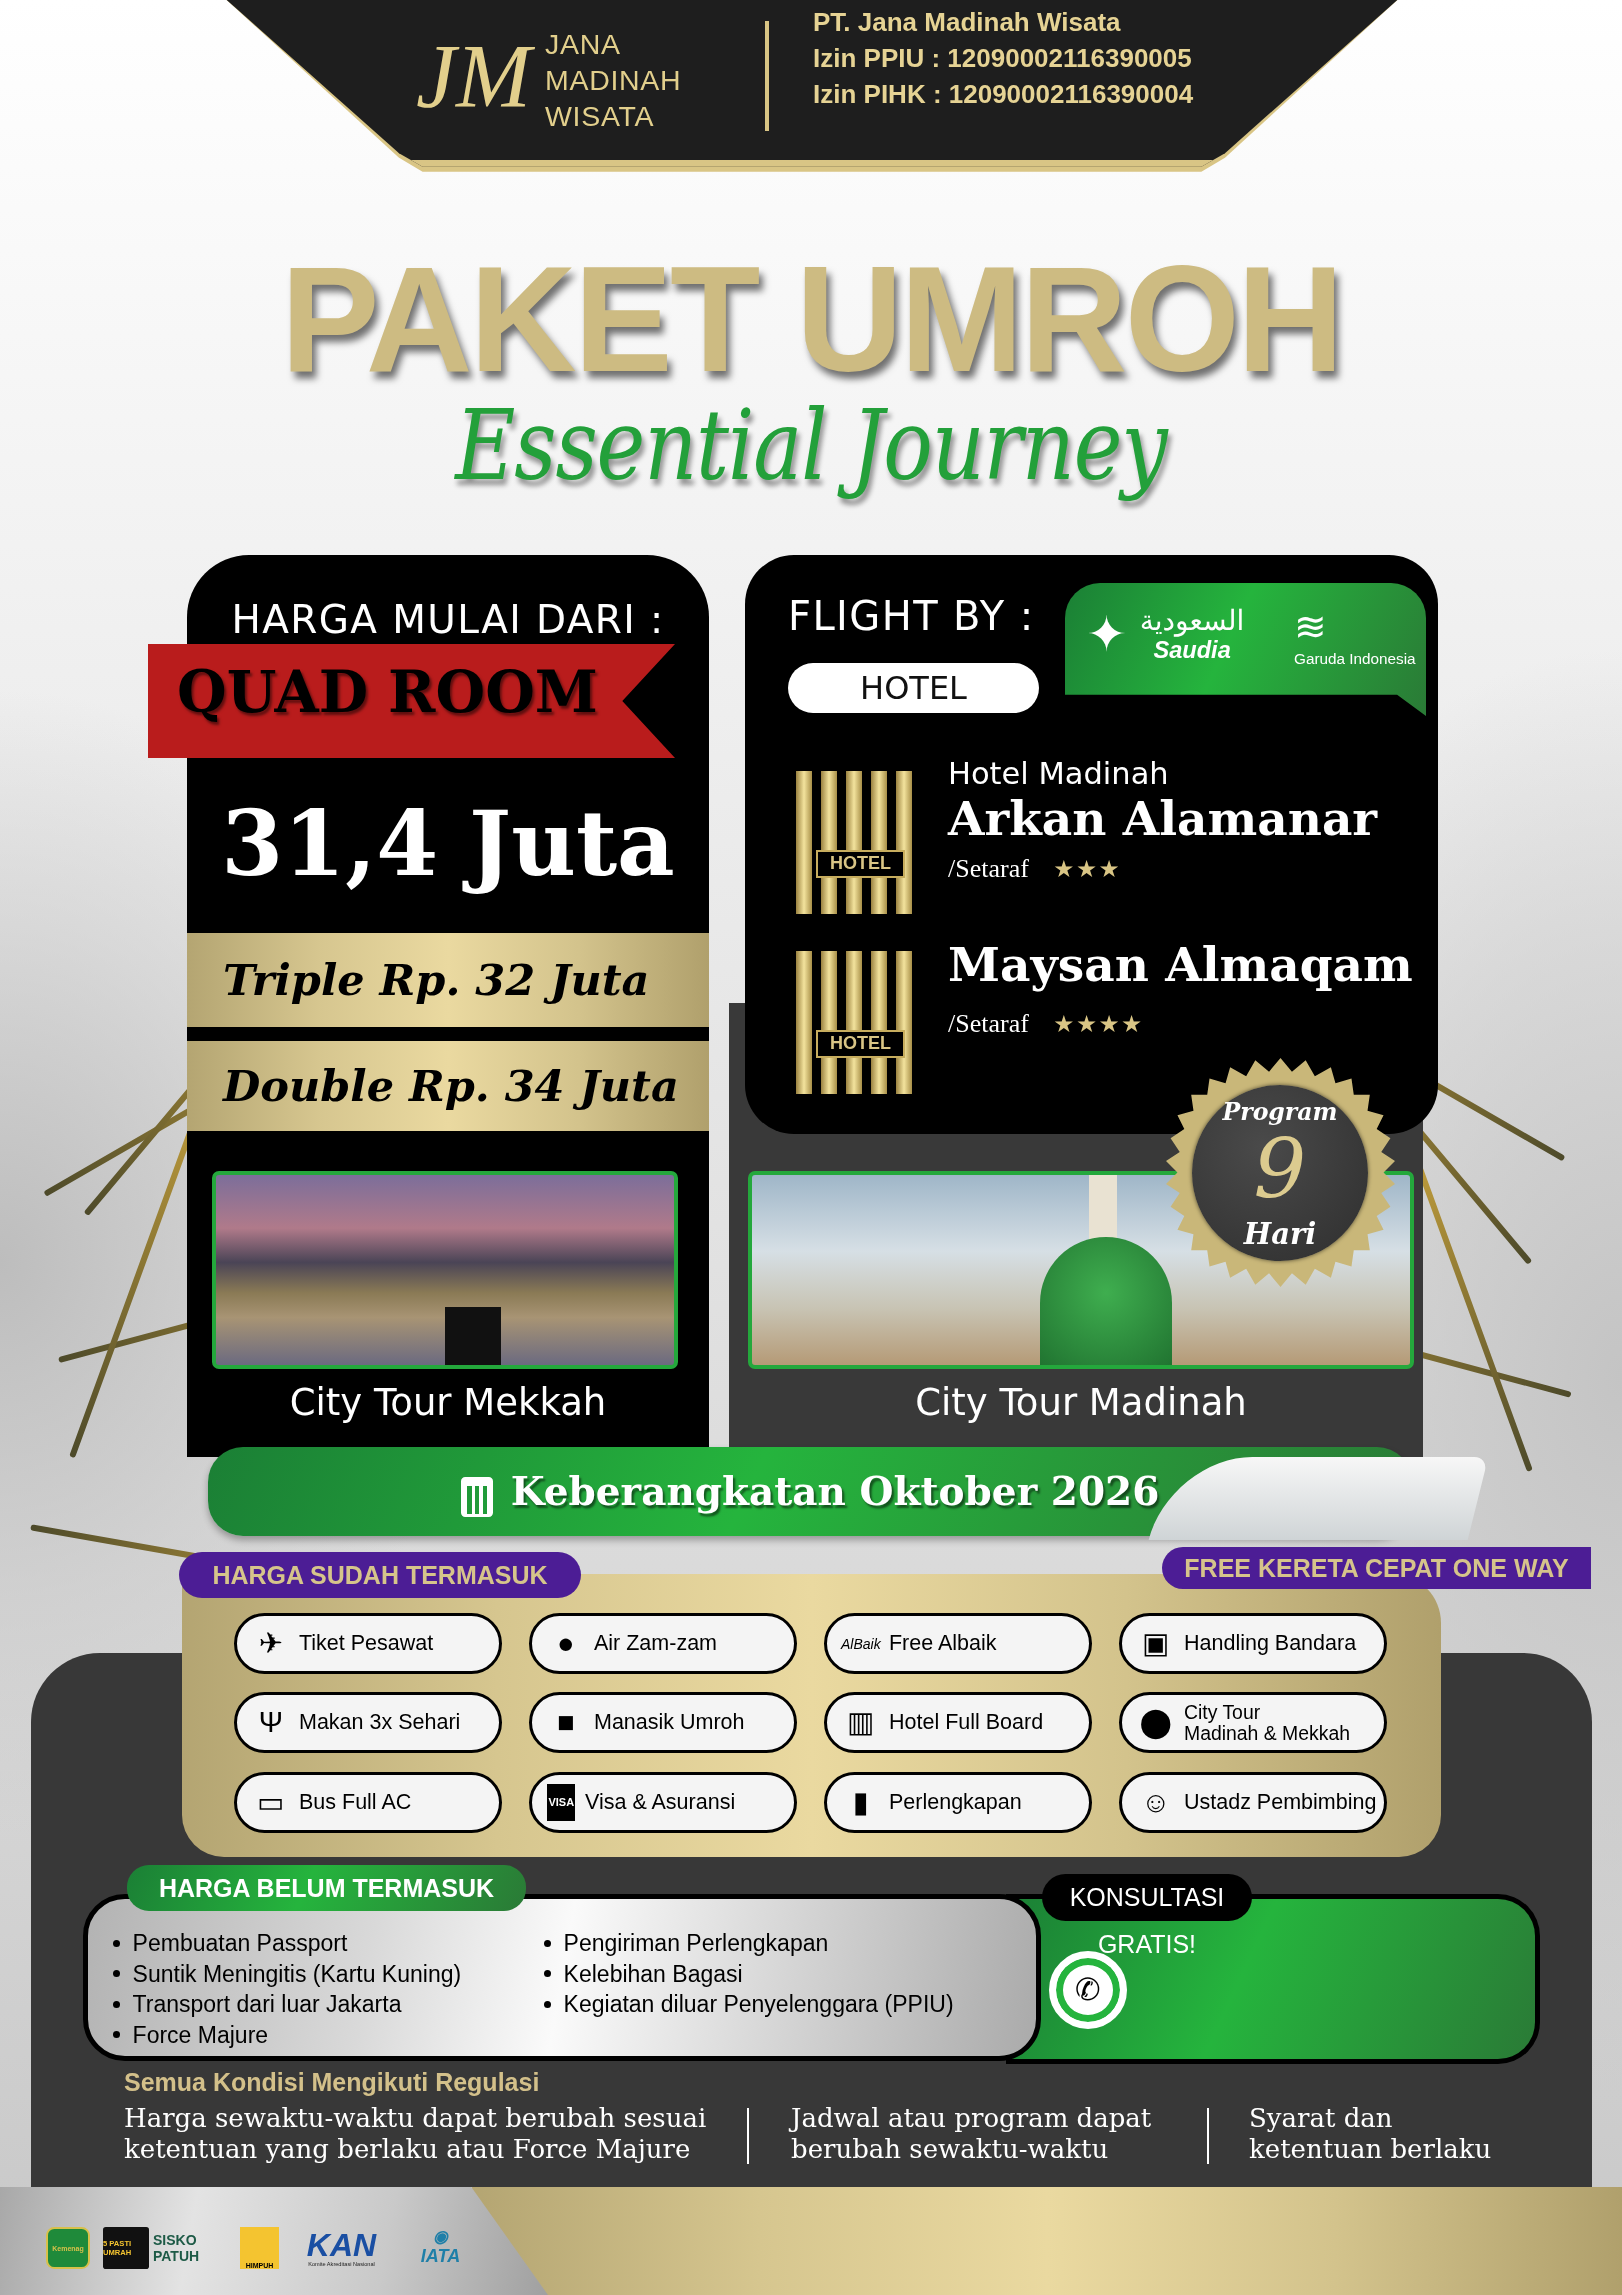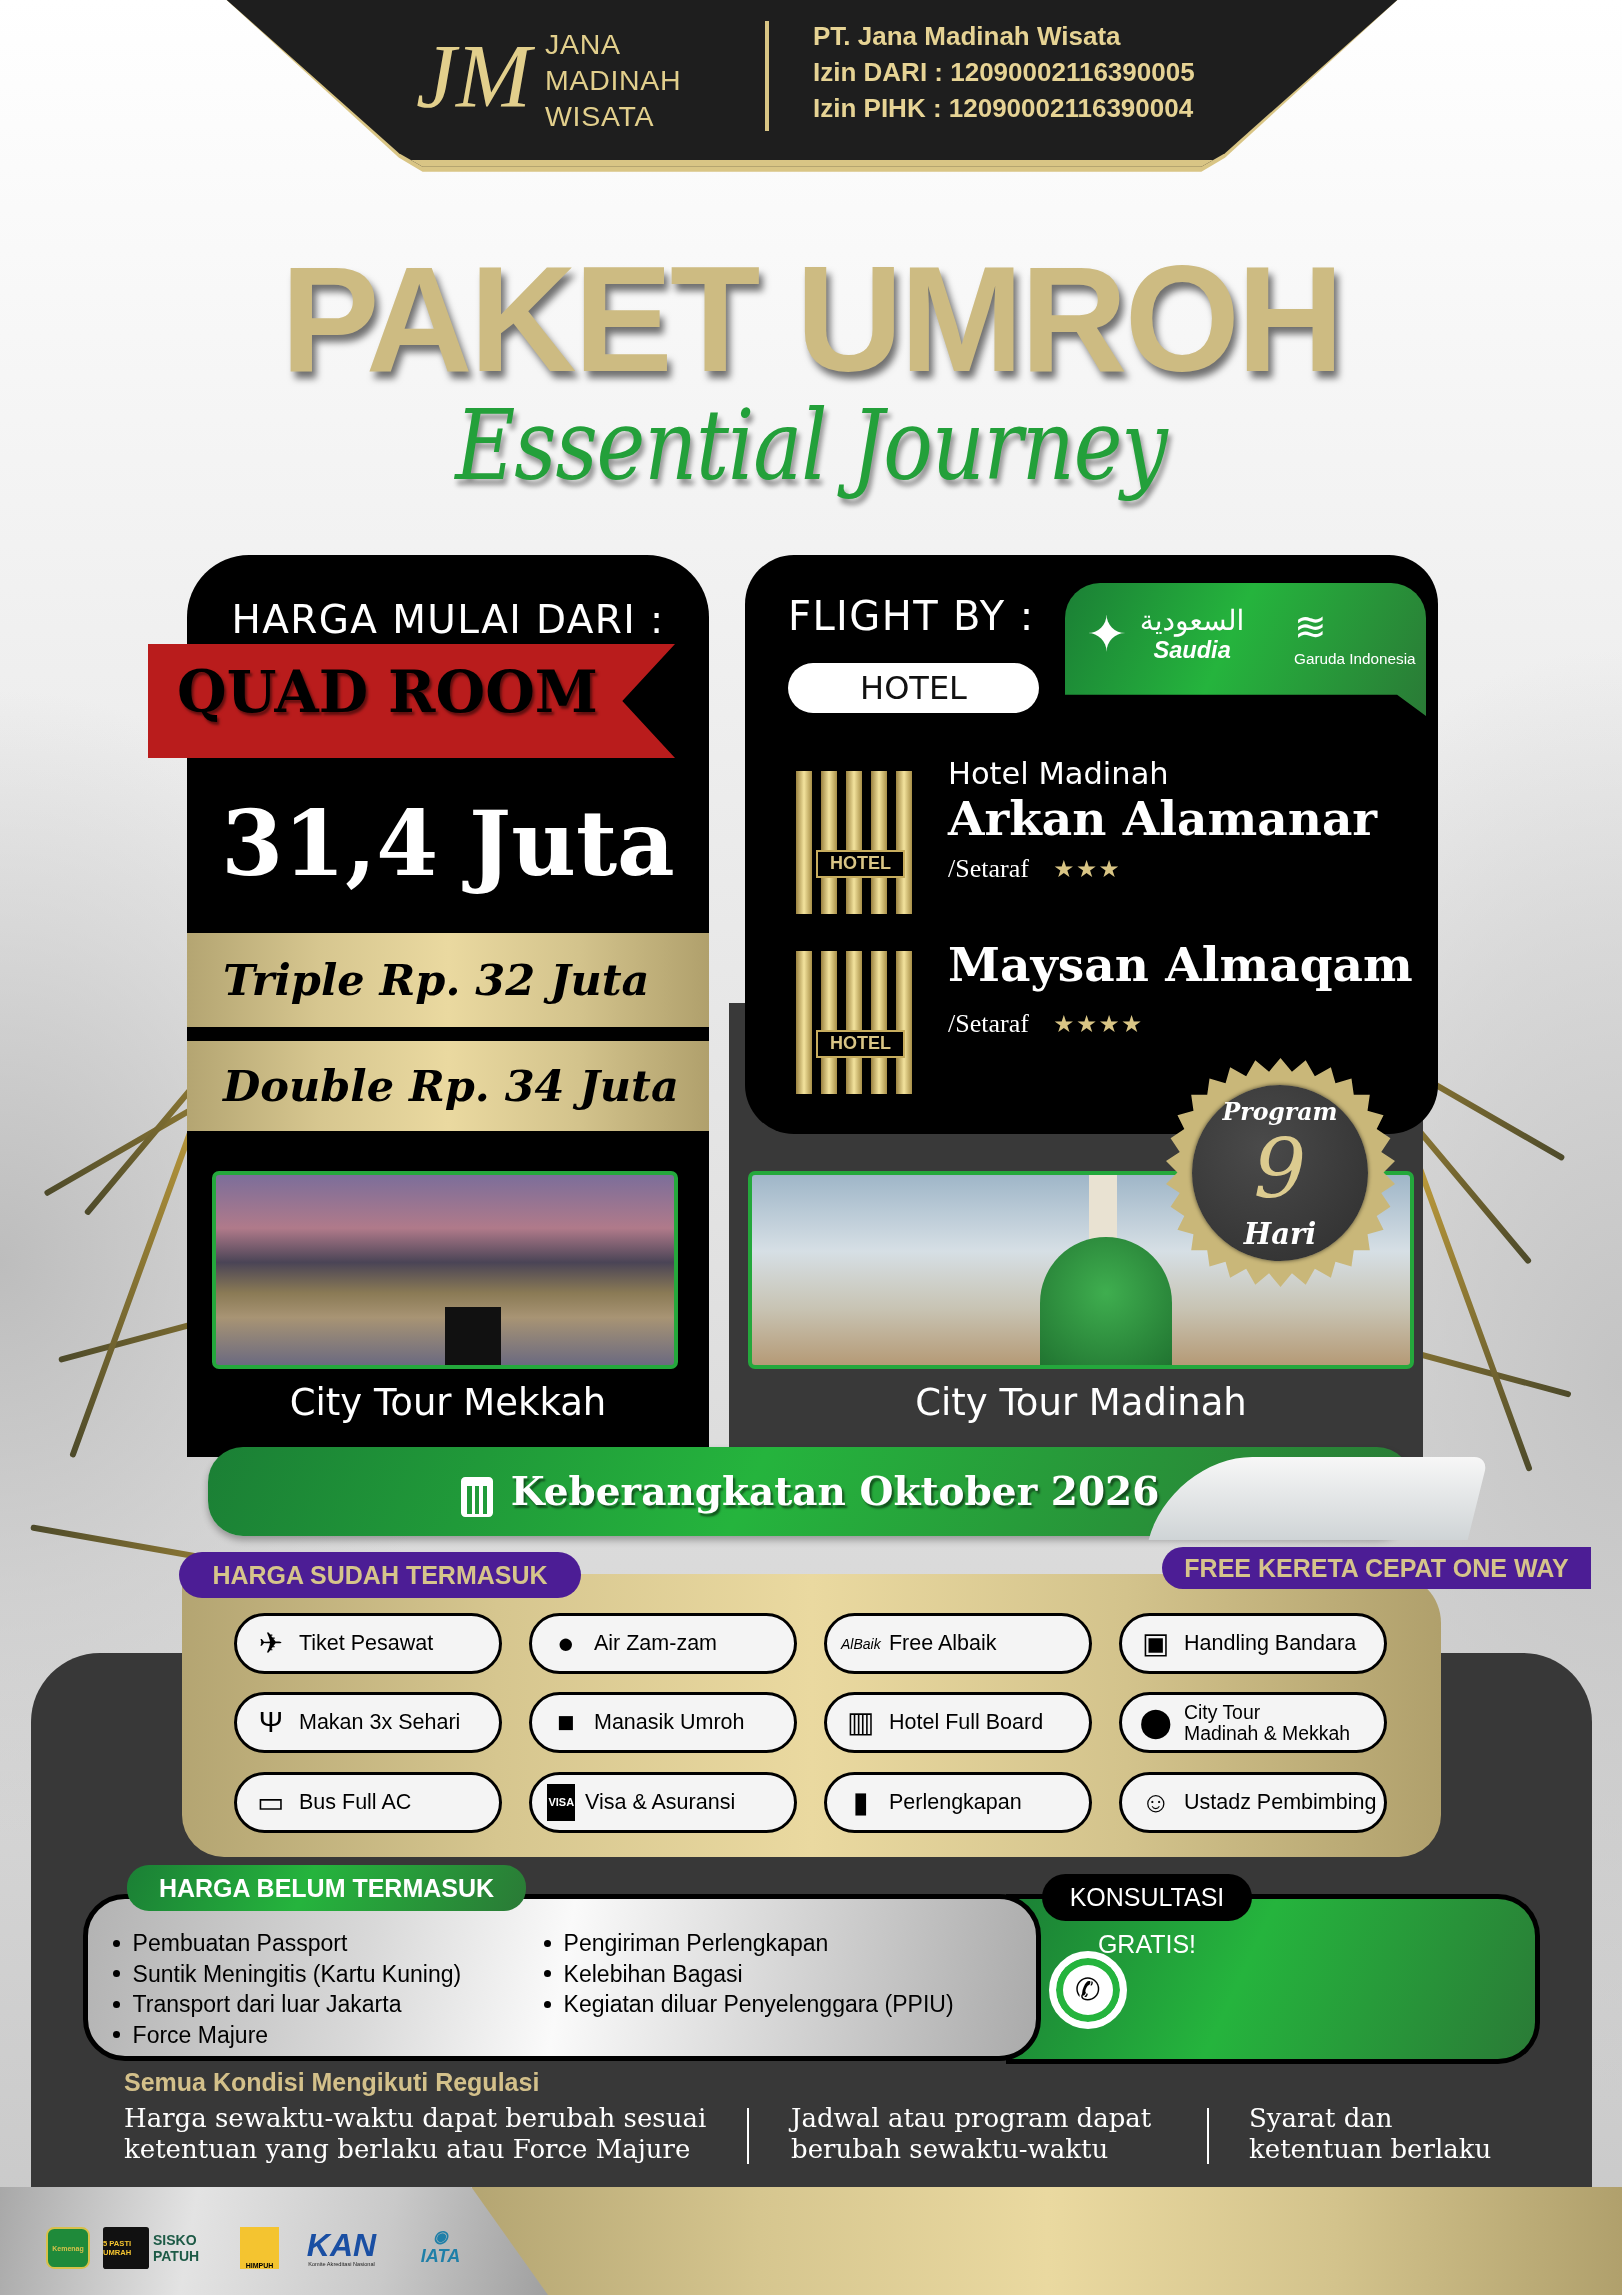--- a/index.html
+++ b/index.html
@@ -13,21 +13,21 @@
 .green{background:linear-gradient(115deg,#1b7f35 0%,#25b43d 45%,#2a7a36 100%);}
 .abs{position:absolute}
 
 .header{left:222px;top:-4.2px;width:1180px;height:171px;background:#1e1e1e;
  clip-path:polygon(0 0,100% 0,85% 92%,83% 100%,17% 100%,15% 92%);border-bottom:7px solid #d9c585;}
 .header-gold{left:222px;top:-4.2px;width:1180px;height:176px;background:#d9c585;
  clip-path:polygon(0 0,100% 0,85% 92%,83% 100%,17% 100%,15% 92%);}
 .logo-mark{left:416px;top:28px;width:111px;height:97px;color:#e2cf8c;font-family:"Liberation Serif",serif;font-size:90px;line-height:97px;font-style:italic}
 .logo-text{left:545px;top:26px;color:#e2cf8c;font-family:"Liberation Sans",sans-serif;font-size:28.5px;line-height:36px;letter-spacing:0.7px}
 .v-divider{left:765px;top:21px;width:3.5px;height:110px;background:#d9c585}
-.company{left:813px;top:18px;color:#e6d394;font-family:"Liberation Sans",sans-serif;font-weight:bold;font-size:26px;line-height:36px}
+.company{left:813px;top:4px;color:#e6d394;font-family:"Liberation Sans",sans-serif;font-weight:bold;font-size:26px;line-height:36px}
 
 .title{left:0;width:1622px;top:232px;text-align:center;font-family:"Liberation Sans",sans-serif;font-weight:900;font-size:151px;letter-spacing:-2.8px;
  color:#cdbb82;text-shadow:4.2px 7px 7px rgba(0,0,0,0.55);transform:scaleX(0.98)}
 .subtitle{left:0;width:1622px;top:389px;text-align:center;font-family:"DejaVu Serif",serif;font-style:italic;font-size:97px;color:#23a03a;text-shadow:3.5px 5.6px 5.6px rgba(0,0,0,0.4);letter-spacing:-1.4px;transform:scaleX(0.85)}
 
 .card-left{left:187px;top:555px;width:522px;height:902px;background:#000;border-radius:62px 62px 0 0}
 .card-right{left:729px;top:1003px;width:694px;height:455px;background:#393939}
 .card-right-top{left:745px;top:555px;width:693px;height:579px;background:#000;border-radius:49px}
 .harga-label{left:187px;top:597px;width:522px;text-align:center;color:#fff;font-size:39px;letter-spacing:1.4px}
 .quad{left:148px;top:644px;width:527px;height:114px;background:#b91c1c;clip-path:polygon(0 0,100% 0,90% 50%,100% 100%,0 100%)}
@@ -117,21 +117,21 @@
 <div class="abs header"></div>
 <div class="abs logo-mark">JM</div>
 <div class="abs logo-text">
   <div>JANA</div>
   <div>MADINAH</div>
   <div>WISATA</div>
 </div>
 <div class="abs v-divider"></div>
 <div class="abs company">
   <div>PT. Jana Madinah Wisata</div>
-  <div>Izin DARI : 12090002116390005</div>
+  <div>Izin PPIU : 12090002116390005</div>
   <div>Izin PIHK : 12090002116390004</div>
 </div>
 
 <div class="abs title">PAKET UMROH</div>
 <div class="abs subtitle">Essential Journey</div>
 
 <div class="abs card-left"></div>
 <div class="abs harga-label">HARGA MULAI DARI :</div>
 <div class="abs quad">
     <span>QUAD ROOM</span>

